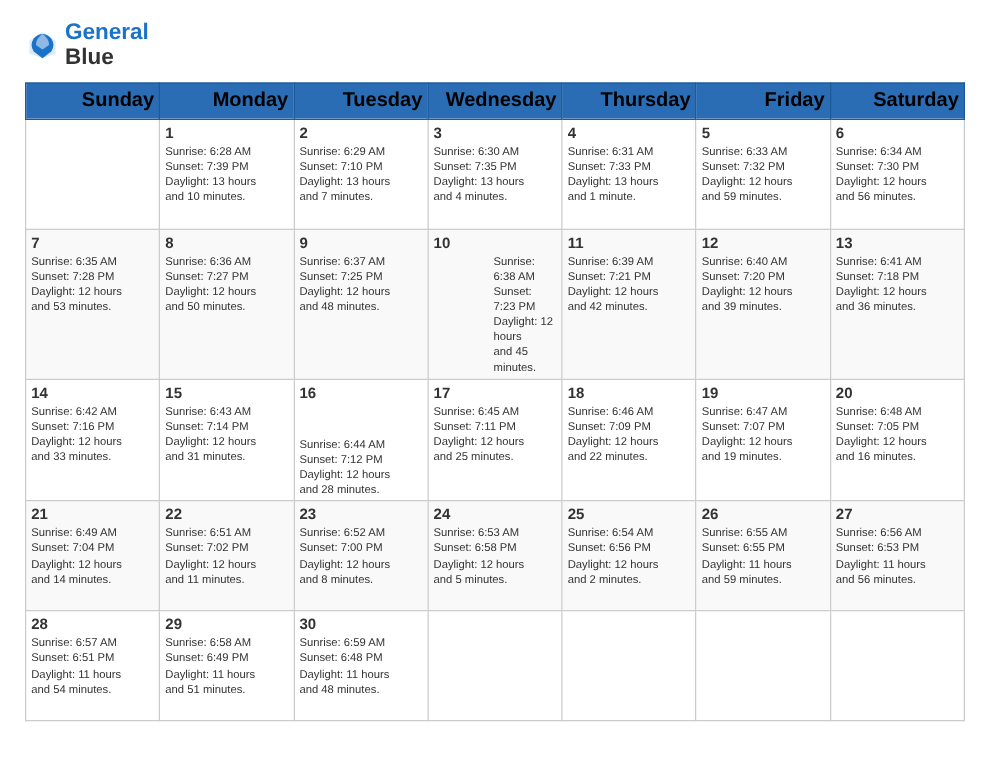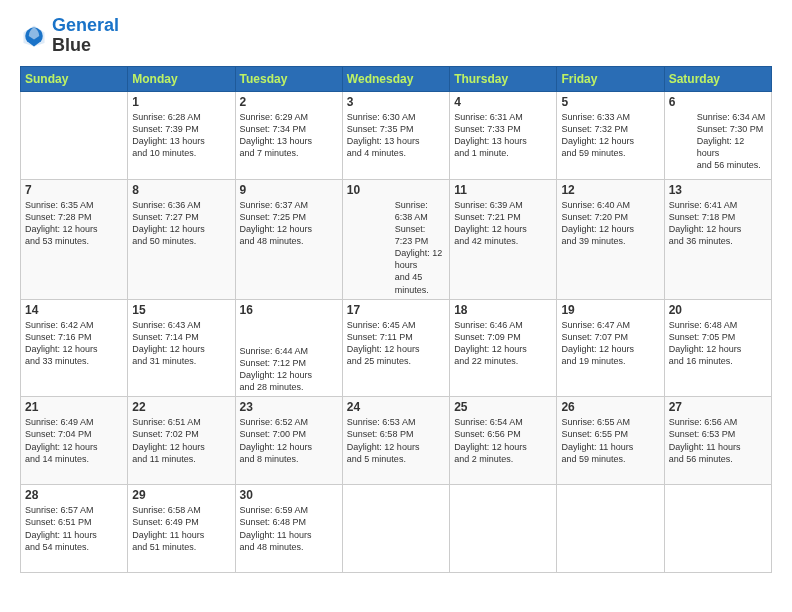--- a/index.html
+++ b/index.html
@@ -55,26 +55,26 @@
     }
     .calendar {
       flex: 1;
       border: 1px solid #ccc;
       border-collapse: collapse;
       width: 100%;
       table-layout: fixed;
     }
     .calendar th {
       background: #2a6db5;
-      color: #bef264;
-      font-size: 12px;
+      color: #000000;
+      font-size: 16px;
       font-weight: bold;
       padding: 5px 4px;
       border: 1px solid #1e5a9a;
-      text-align: left;
+      text-align: right;
     }
     .calendar td {
       border: 1px solid #ccc;
       vertical-align: top;
       padding: 3px 4px;
       font-size: 9.5px;
       color: #333;
       height: 88px;
     }
     .day-number {
@@ -141,21 +141,21 @@
           <td>
             <span class="day-number">1</span>
             <div class="cell-text" style="white-space: pre-line;">Sunrise: 6:28 AM
 Sunset: 7:39 PM
 Daylight: 13 hours
 and 10 minutes.</div>
           </td>
           <td>
             <span class="day-number">2</span>
             <div class="cell-text" style="white-space: pre-line;">Sunrise: 6:29 AM
-Sunset: 7:34 PM
+Sunset: 7:10 PM
 Daylight: 13 hours
 and 7 minutes.</div>
           </td>
           <td>
             <span class="day-number">3</span>
             <div class="cell-text" style="white-space: pre-line;">Sunrise: 6:30 AM
 Sunset: 7:35 PM
 Daylight: 13 hours
 and 4 minutes.</div>
           </td>
@@ -168,21 +168,21 @@
           </td>
           <td>
             <span class="day-number">5</span>
             <div class="cell-text" style="white-space: pre-line;">Sunrise: 6:33 AM
 Sunset: 7:32 PM
 Daylight: 12 hours
 and 59 minutes.</div>
           </td>
           <td>
             <span class="day-number">6</span>
-            <div class="cell-text" style="white-space: pre-line; margin-left: 28px;">Sunrise: 6:34 AM
+            <div class="cell-text" style="white-space: pre-line;">Sunrise: 6:34 AM
 Sunset: 7:30 PM
 Daylight: 12 hours
 and 56 minutes.</div>
           </td>
         </tr>
         <tr class="row-even">
           <td>
             <span class="day-number">7</span>
             <div class="cell-text" style="white-space: pre-line;">Sunrise: 6:35 AM
 Sunset: 7:28 PM

